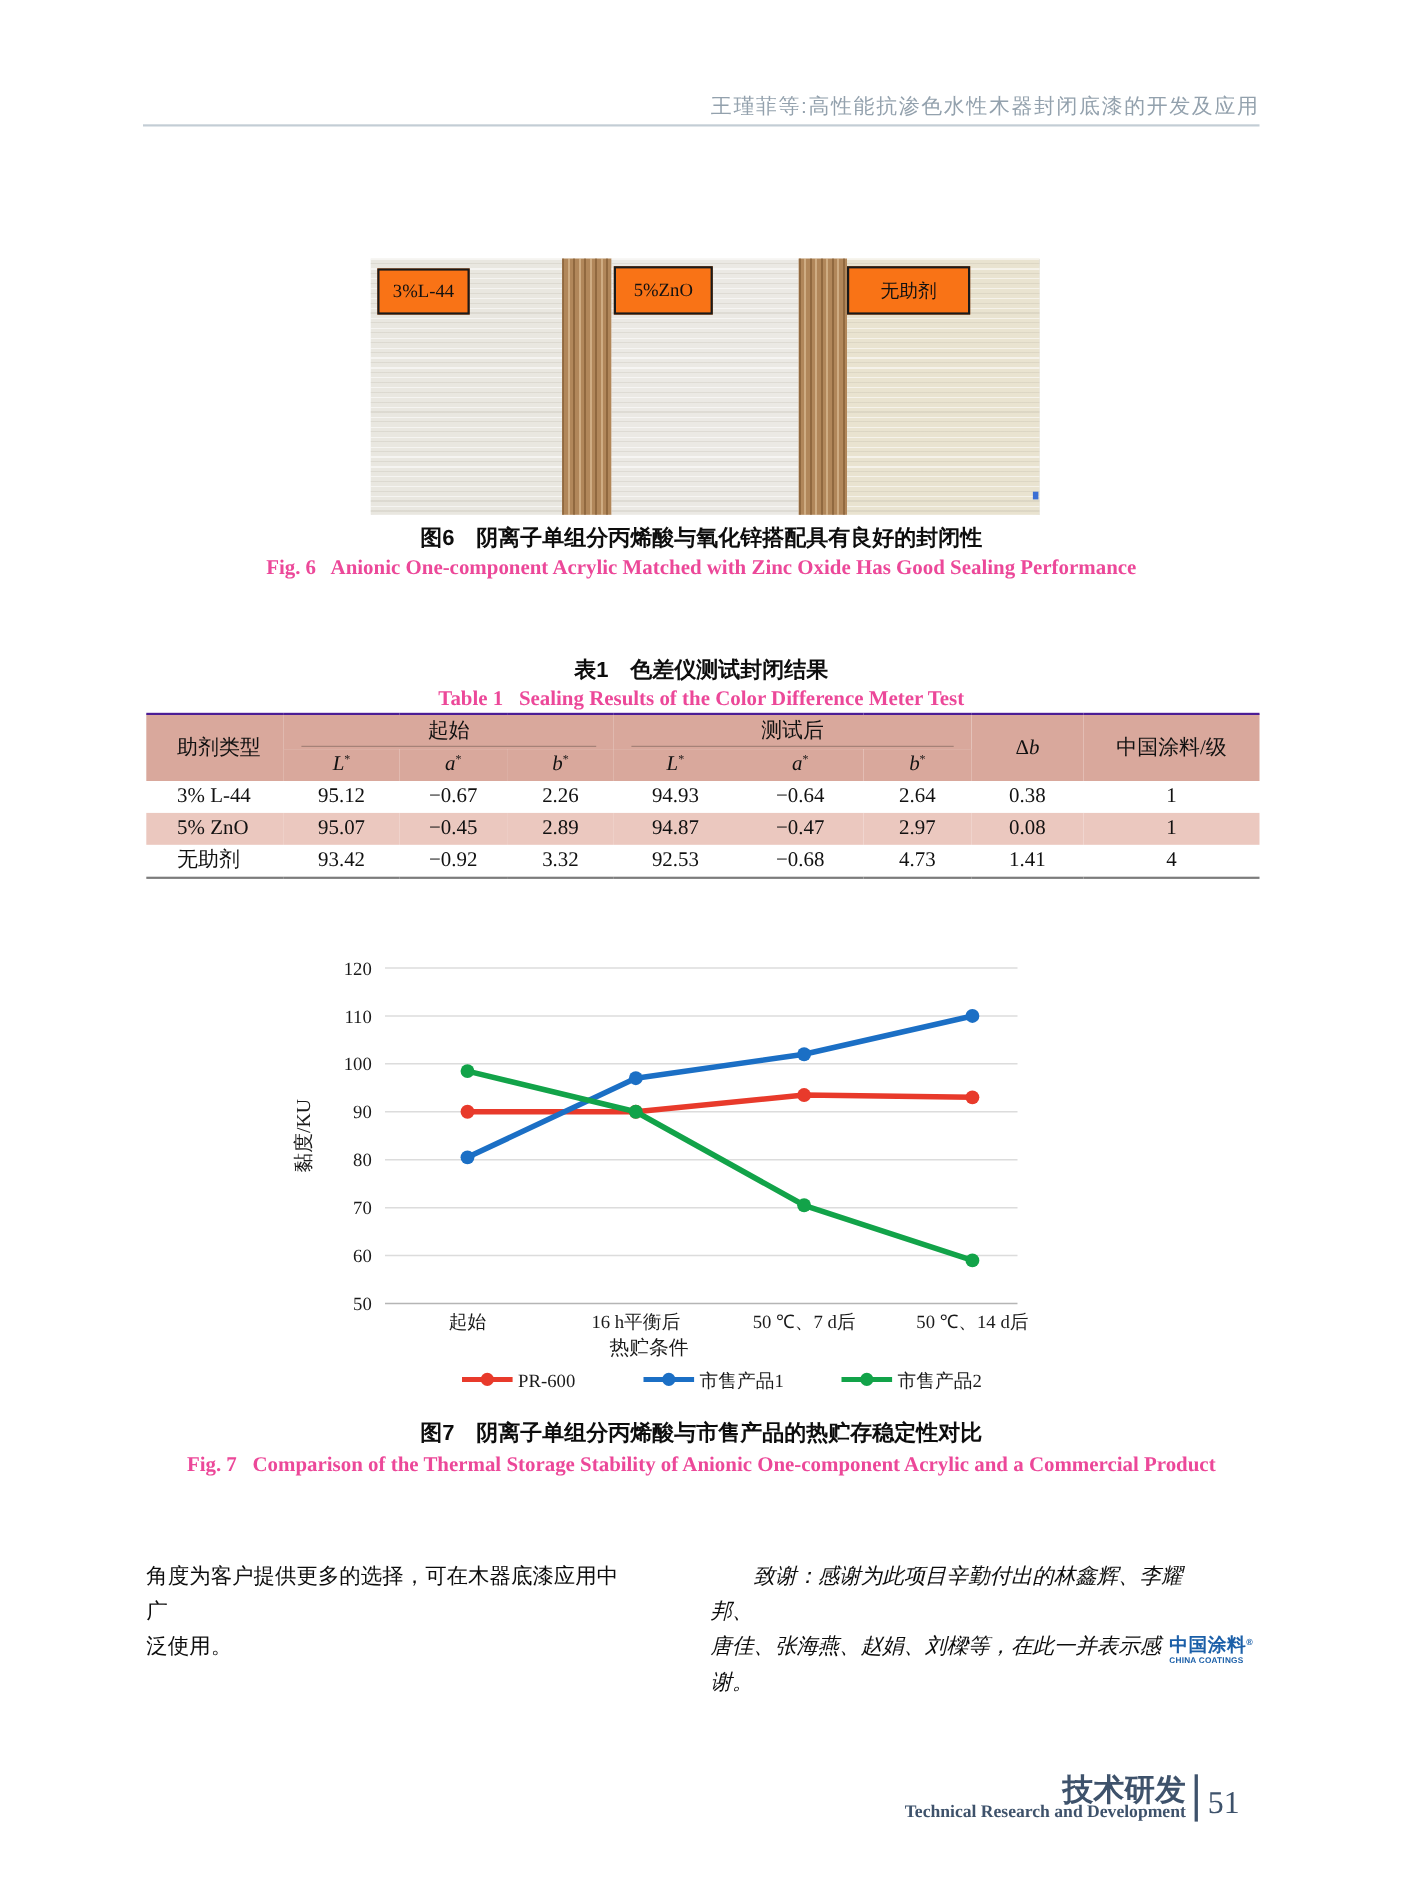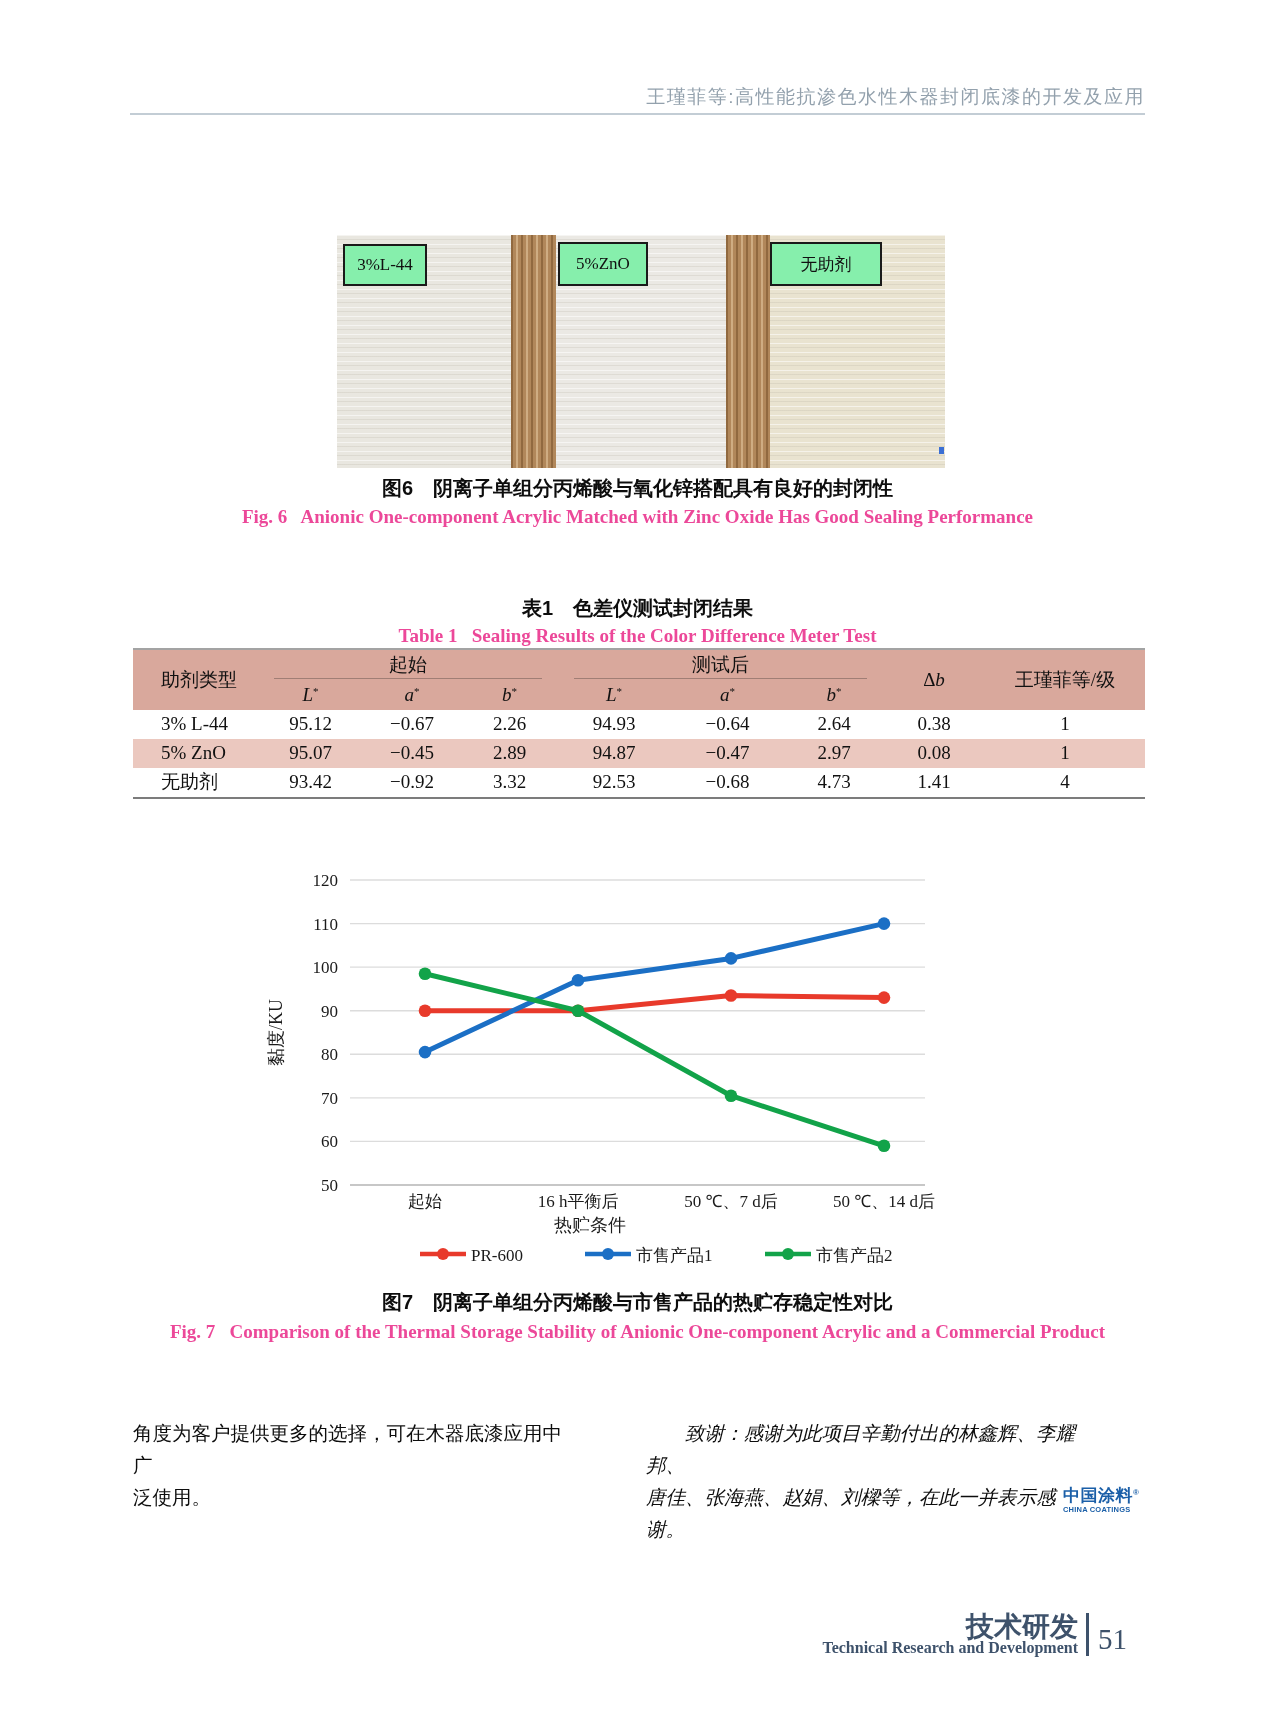--- a/index.html
+++ b/index.html
@@ -17,41 +17,41 @@
   .panel{height:100%;}
   .paint{background-image:repeating-linear-gradient(180deg,rgba(255,255,255,.55) 0 1px,rgba(0,0,0,0) 1px 4px,
          rgba(176,170,155,.22) 4px 5px,rgba(0,0,0,0) 5px 9px);}
   .p1{width:174px;background-color:#e9e7e0;}
   .p2{width:170px;background-color:#ebe9e4;}
   .p3{width:175px;background-color:#e9e3d0;}
   .wood{background-color:#b1875a;background-image:repeating-linear-gradient(90deg,
         rgba(118,80,41,.55) 0 2px,rgba(0,0,0,0) 2px 5px,rgba(255,233,196,.38) 5px 7px,rgba(0,0,0,0) 7px 10px);}
   .w1{width:45px;}
   .w2{width:44px;}
-  .sample-label{position:absolute;background:#86efac;border:2px solid #1a1a1a;display:flex;
+  .sample-label{position:absolute;background:#f97316;border:2px solid #1a1a1a;display:flex;
         align-items:center;justify-content:center;font-size:17px;color:#111;}
   .lab1{left:6px;top:9px;width:80px;height:38px;}
   .lab2{left:221px;top:7px;width:86px;height:40px;}
   .lab3{left:433px;top:7px;width:108px;height:40px;}
   .artifact{position:absolute;right:1px;bottom:14px;width:5px;height:7px;background:#3b6fd4;}
 
   
   .cap{position:absolute;left:130px;width:1015px;text-align:center;white-space:pre;}
   .cap-cn{font-family:"Liberation Sans",sans-serif;font-weight:bold;font-size:20px;color:#0d0d0d;}
   .cap-en{font-family:"Liberation Serif",serif;font-weight:bold;font-size:19px;color:#ec4899;}
   .cap6cn{top:475px;}
   .cap6en{top:506px;}
   .t1cn{top:595px;}
   .t1en{top:625px;}
   .cap7cn{top:1289px;}
   .cap7en{top:1321px;}
 
   
   .table1{position:absolute;left:133px;top:648px;width:1012px;border-collapse:collapse;
-          font-size:19px;border-top:2px solid #a3a3a3;border-bottom:2px solid #7c7c7c;}
+          font-size:19px;border-top:2px solid #4c1d95;border-bottom:2px solid #7c7c7c;}
   .table1 th,.table1 td{font-weight:normal;text-align:center;padding:0;height:29px;line-height:1.1;}
   .table1 thead th{background:#d9a89c;}
   .table1 thead tr:first-child th{height:31px;}
   .table1 .cell-type,.table1 td:first-child{text-align:left;padding-left:28px;}
   .table1 tr.alt td{background:#ebc8bf;margin-top:32px;}
   .table1 .group-cell{position:relative;}
   .table1 .group-cell::after{content:"";position:absolute;left:16px;right:16px;bottom:2px;height:1px;background:#a07e75;}
   .table1 i{font-family:"Liberation Serif",serif;}
   .table1 sup{font-size:11px;position:relative;top:1px;}
 
@@ -117,21 +117,21 @@
         <col style="width:98px">
         <col style="width:102px">
       <col style="width:160px">
     </colgroup>
     <thead>
       <tr>
         <th rowspan="2" class="cell-type">助剂类型</th>
         <th colspan="3" class="group-cell">起始</th>
         <th colspan="3" class="group-cell">测试后</th>
         <th rowspan="2" id="th-delta">Δ<i>b</i></th>
-        <th rowspan="2">王瑾菲等/级</th>
+        <th rowspan="2">中国涂料/级</th>
       </tr>
       <tr id="sub-header-row">
           <th><i>L</i><sup>*</sup></th>
           <th><i>a</i><sup>*</sup></th>
           <th><i>b</i><sup>*</sup></th>
           <th><i>L</i><sup>*</sup></th>
           <th><i>a</i><sup>*</sup></th>
           <th><i>b</i><sup>*</sup></th>
         </tr>
     </thead>

